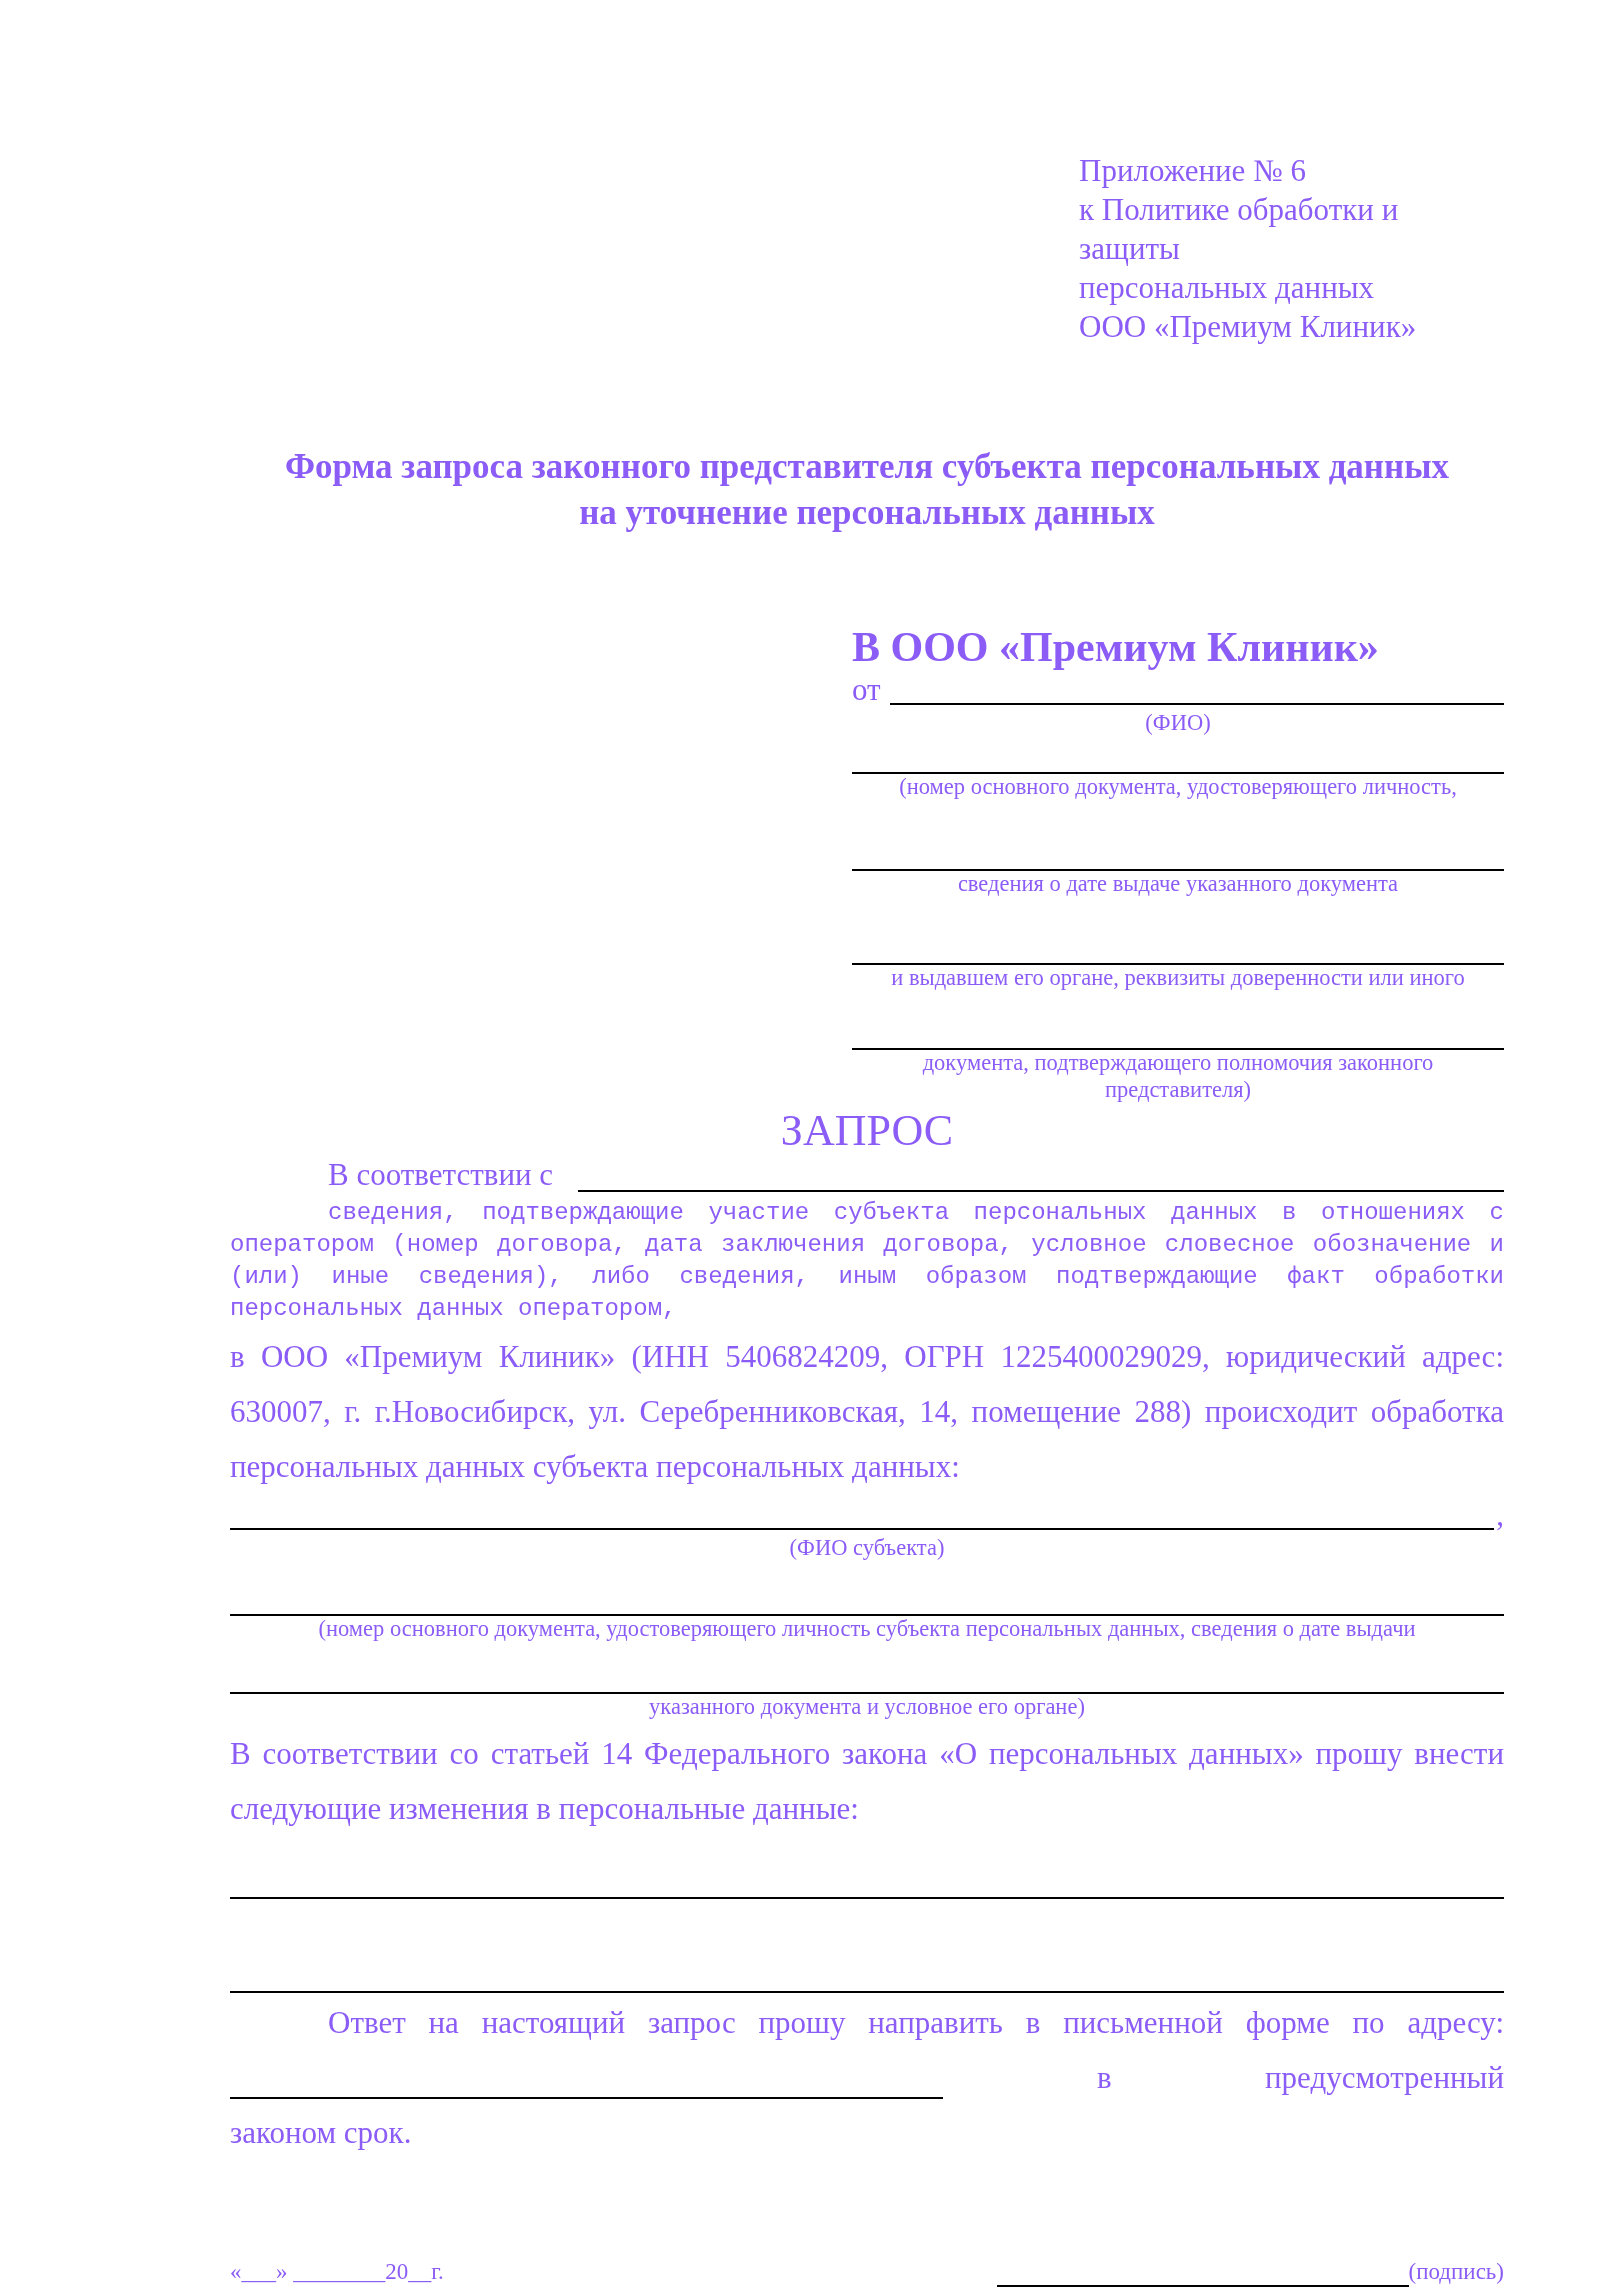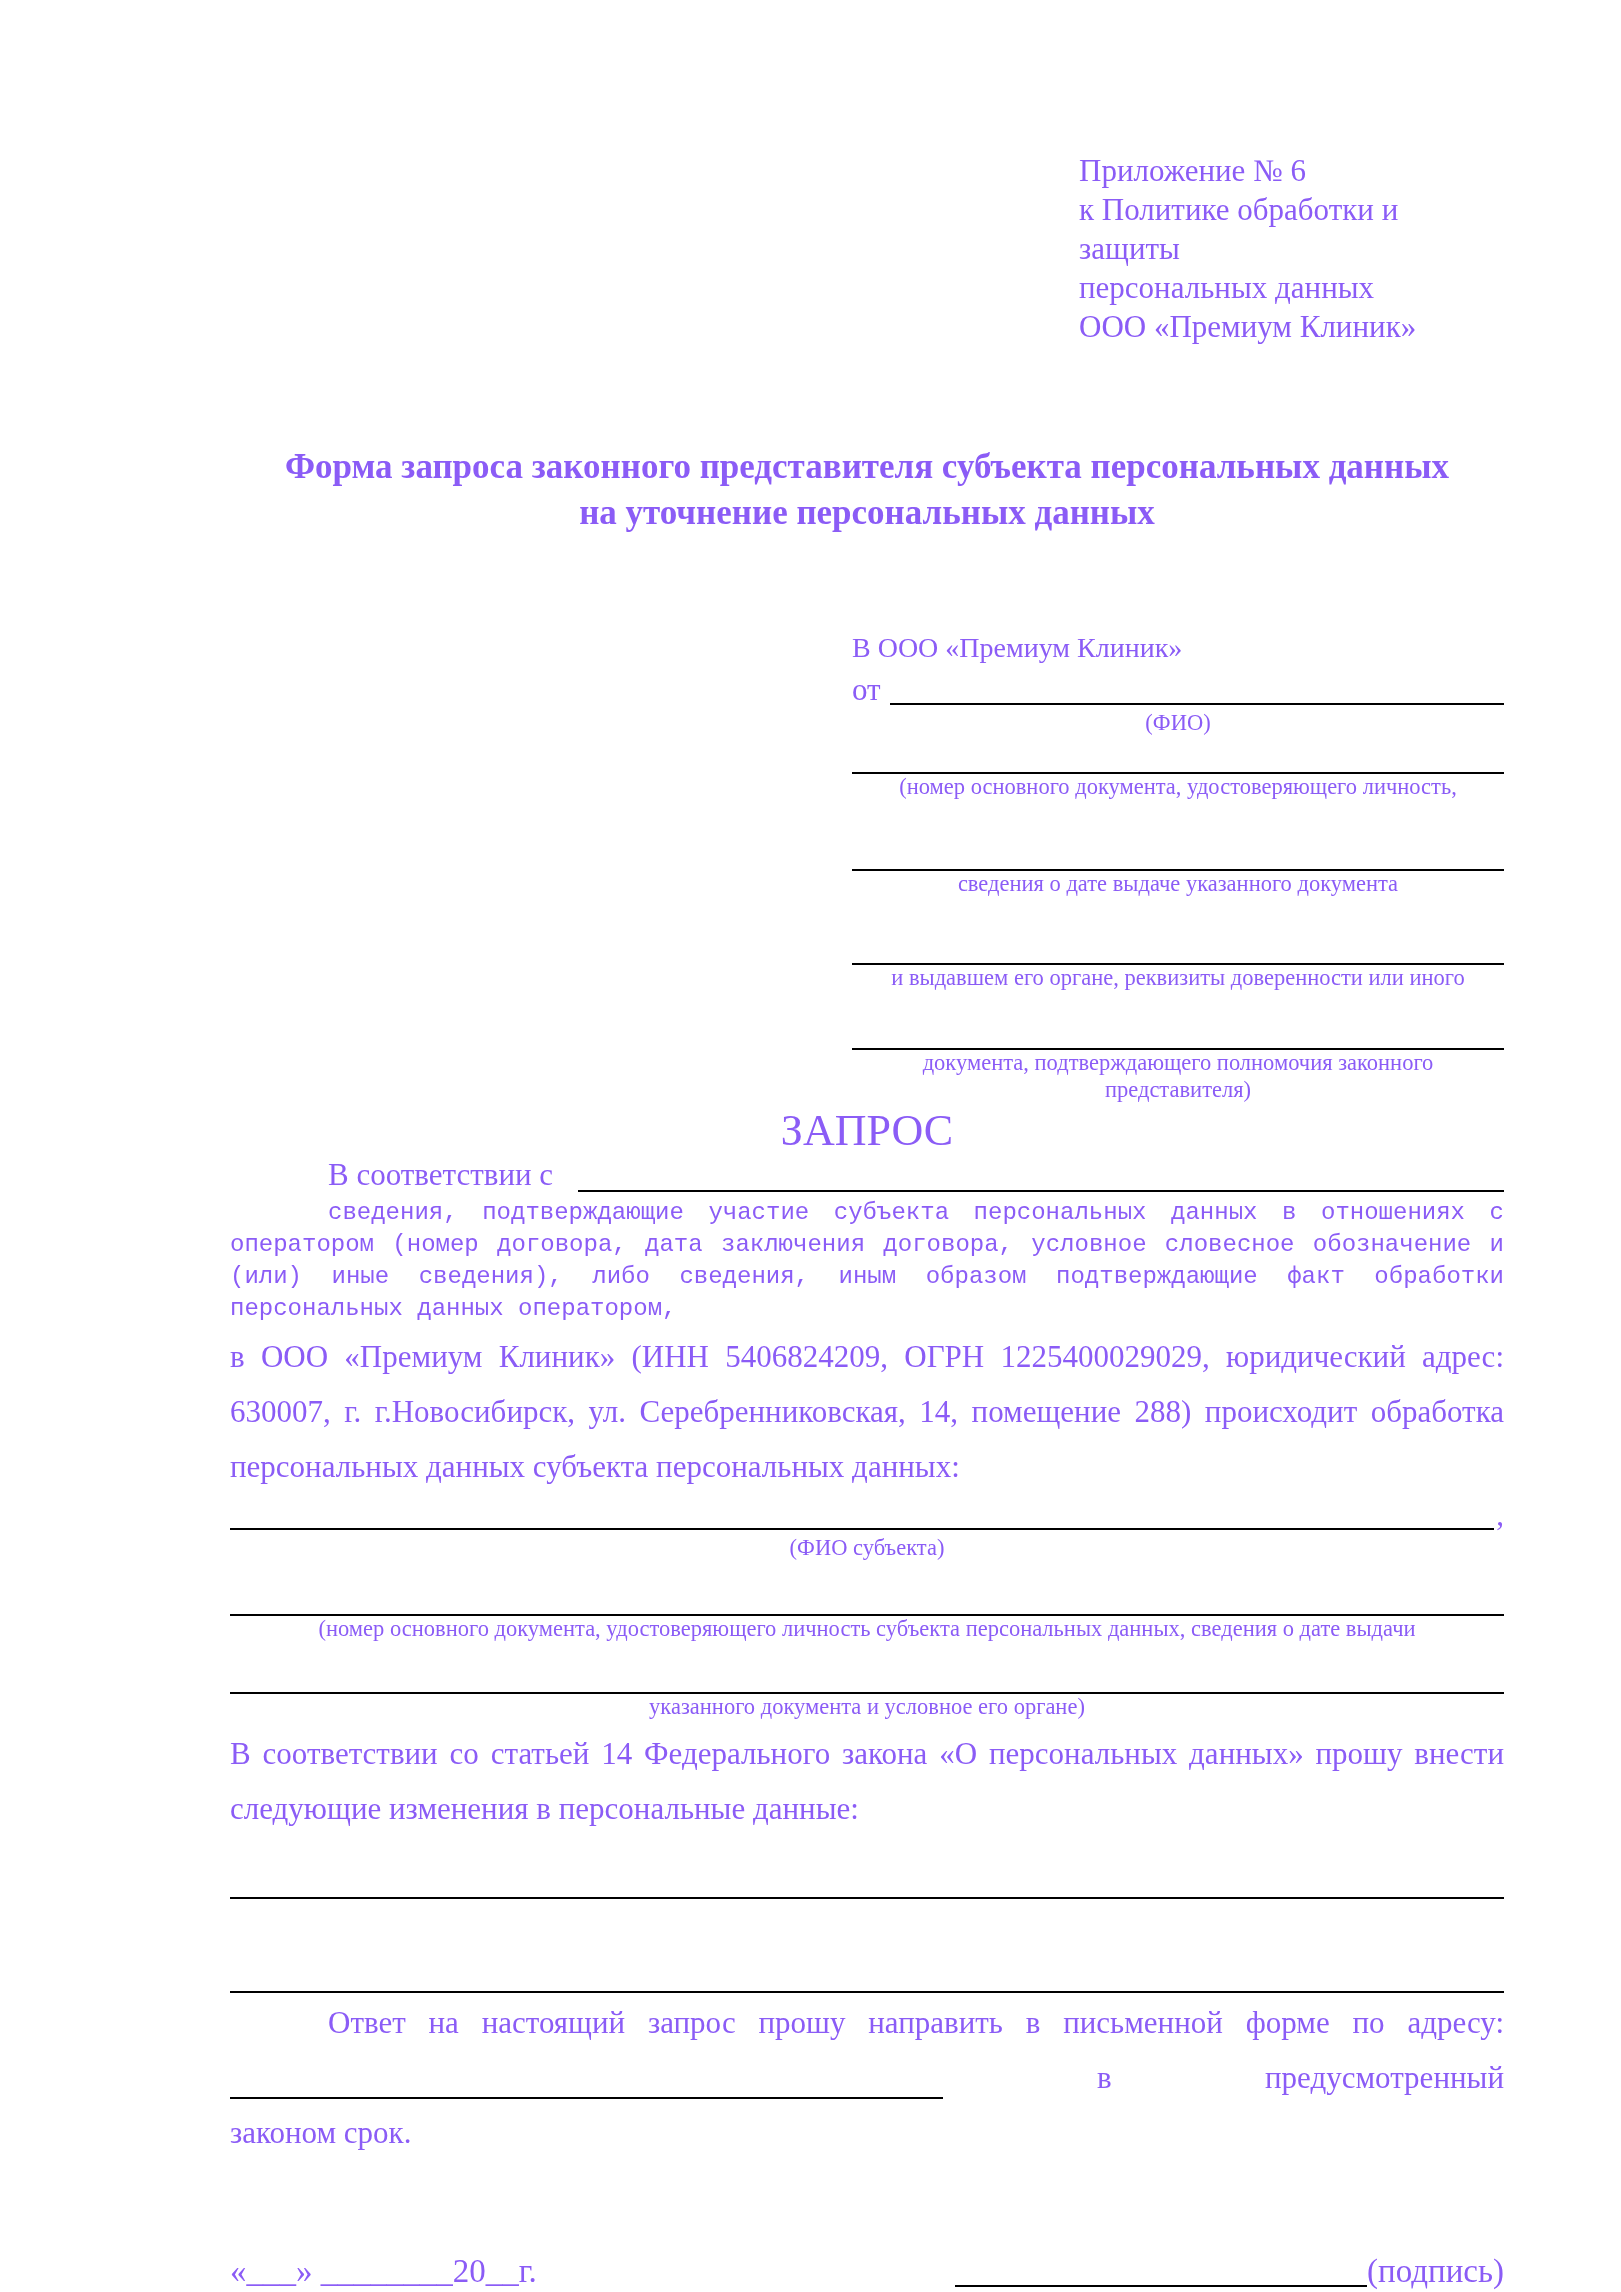--- a/index.html
+++ b/index.html
@@ -36,22 +36,23 @@
     text-align: center;
   }
 
   
   .addressee {
     margin-top: 90px;
     margin-left: 622px;
     width: 652px;
   }
   .addr-org {
-    font-size: 28px;
+    font-size: 42px;
     line-height: 43px;
+    font-weight: bold;
   }
   .flex-row {
     display: flex;
     align-items: flex-end;
   }
   .from-row {
     font-size: 31px;
     line-height: 41px;
   }
   .from-label { margin-right: 9.8px; }
@@ -137,21 +138,21 @@
     border-bottom: 2.9px solid #000;
     margin-bottom: 5.9px;
   }
   .reply-close {
     font-size: 31px;
     line-height: 55px;
   }
 
   .footer-row {
     margin-top: 90px;
-    font-size: 33px;
+    font-size: 23px;
     line-height: 43px;
     justify-content: space-between;
   }
   .sig-group { display: flex; align-items: flex-end; }
   .sig-line {
     width: 412px;
     border-bottom: 2.9px solid #000;
     margin-bottom: 5.9px;
   }
 </style>

